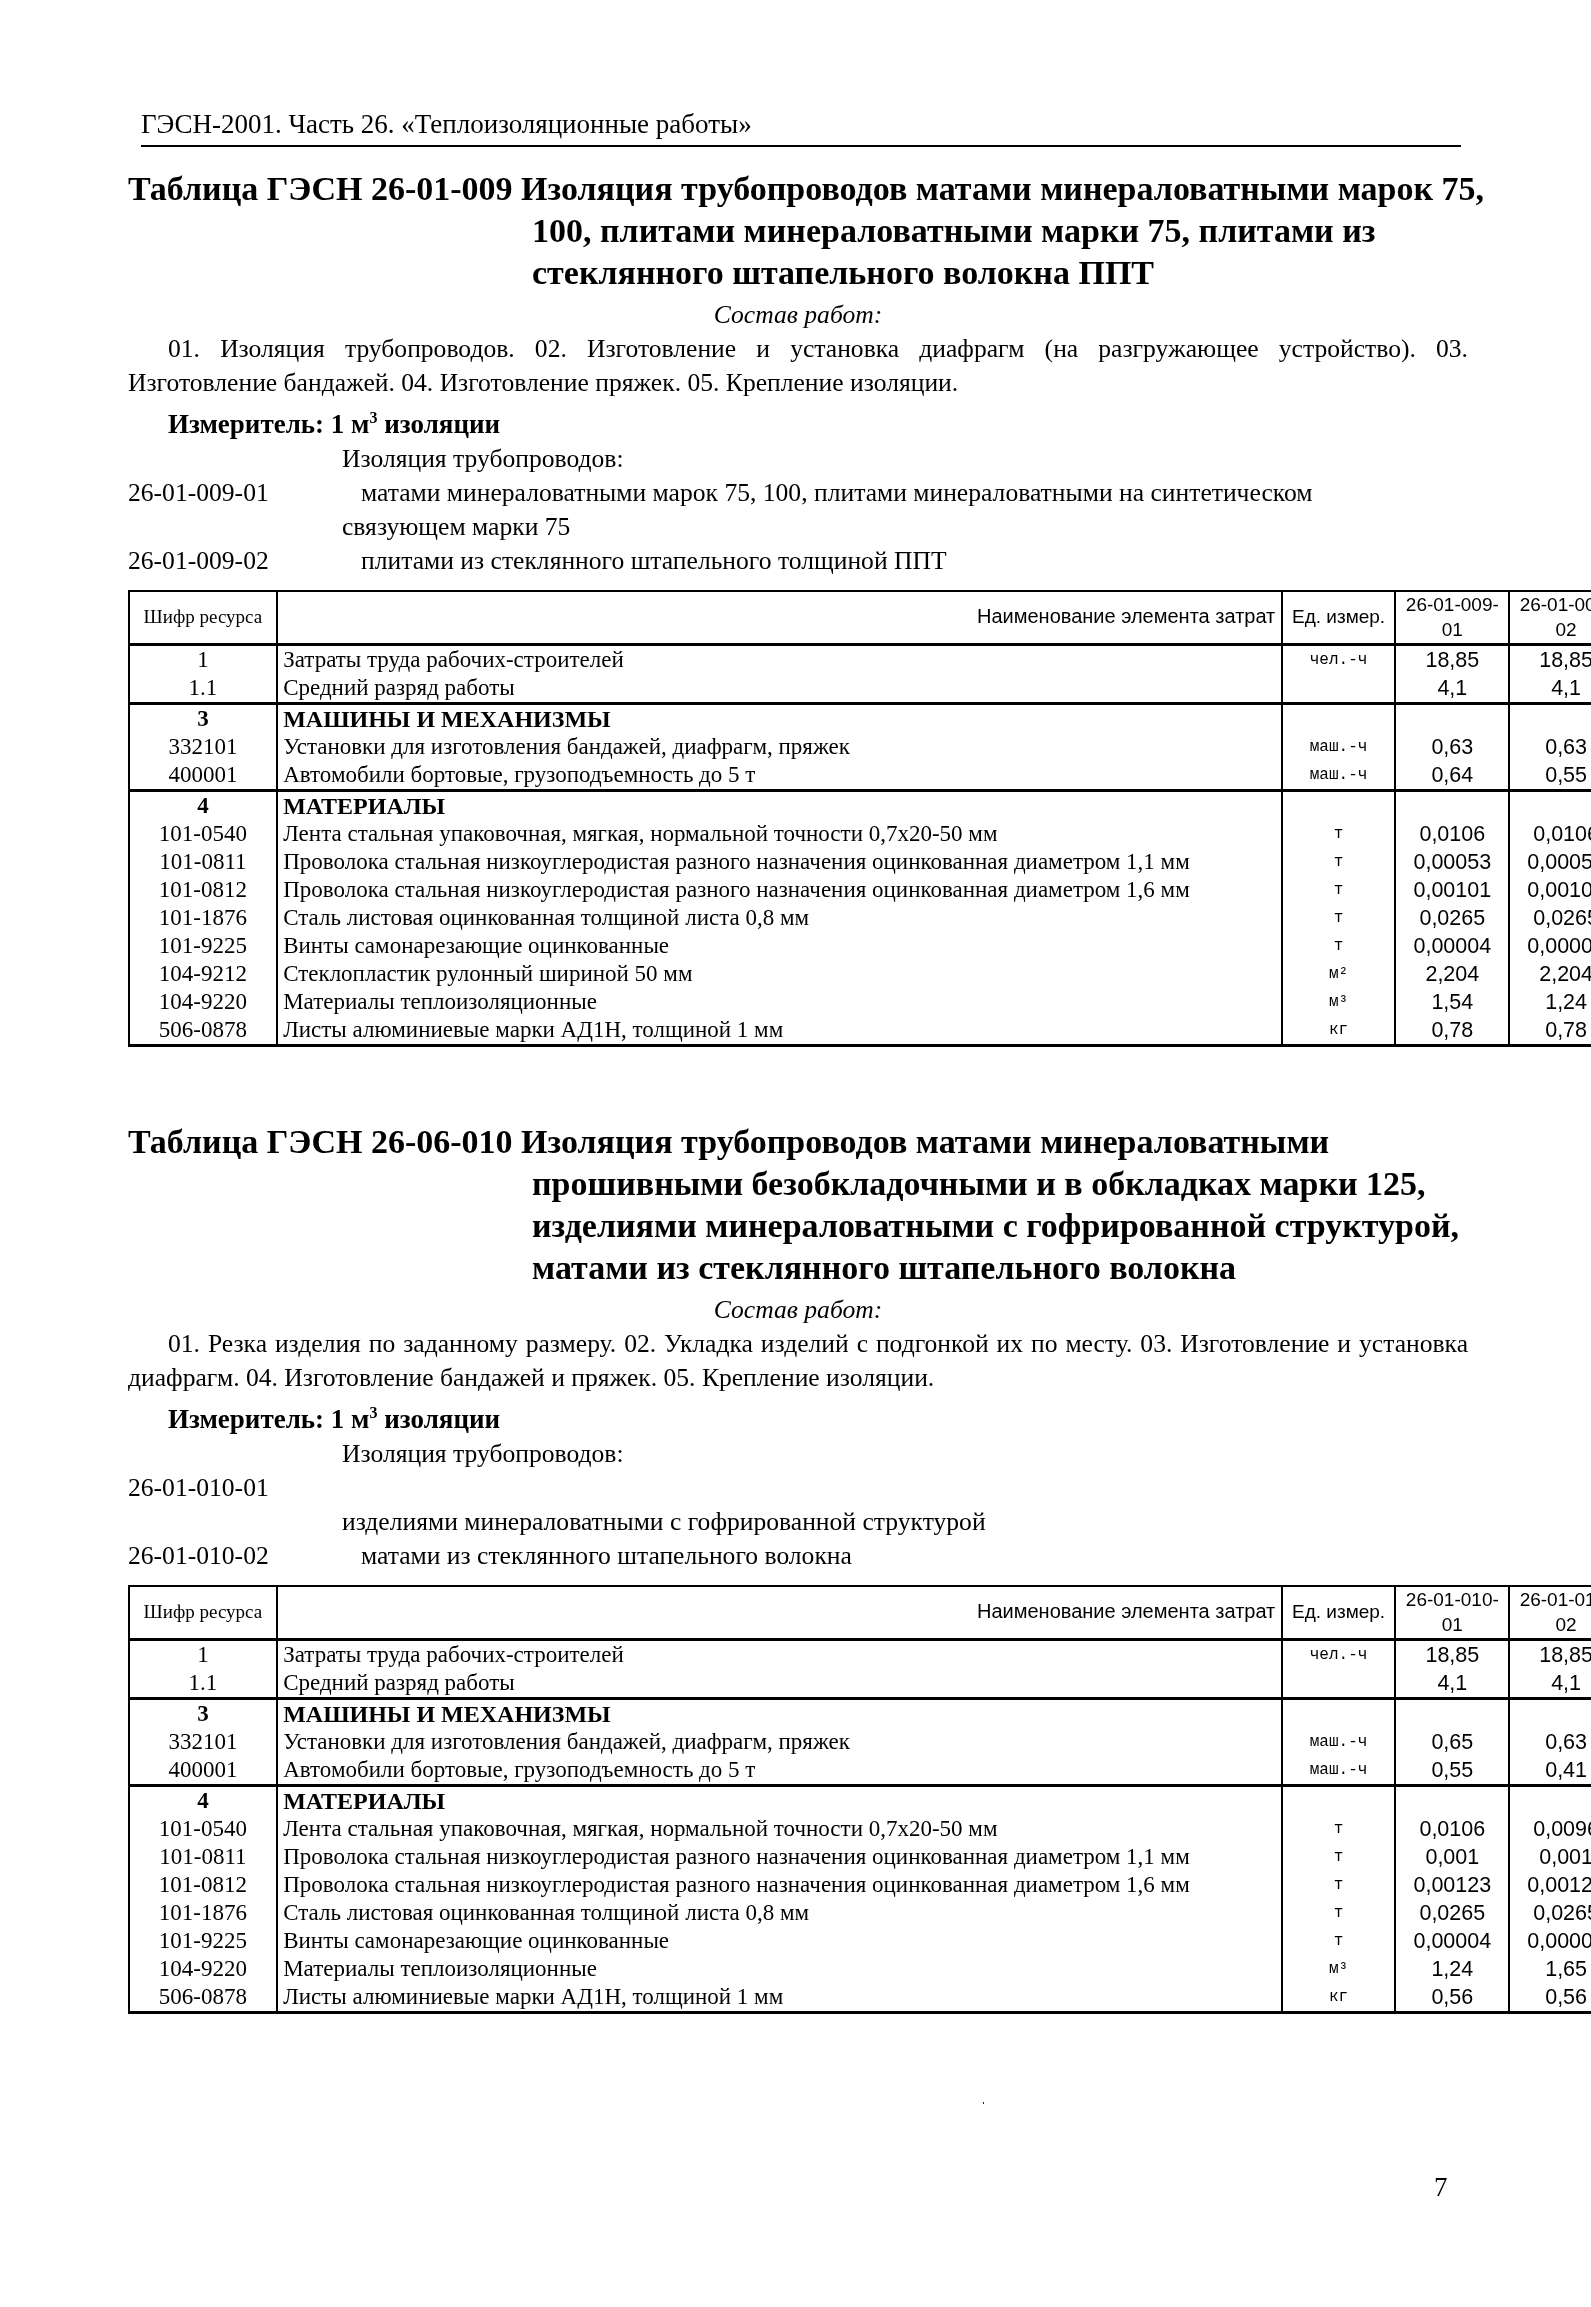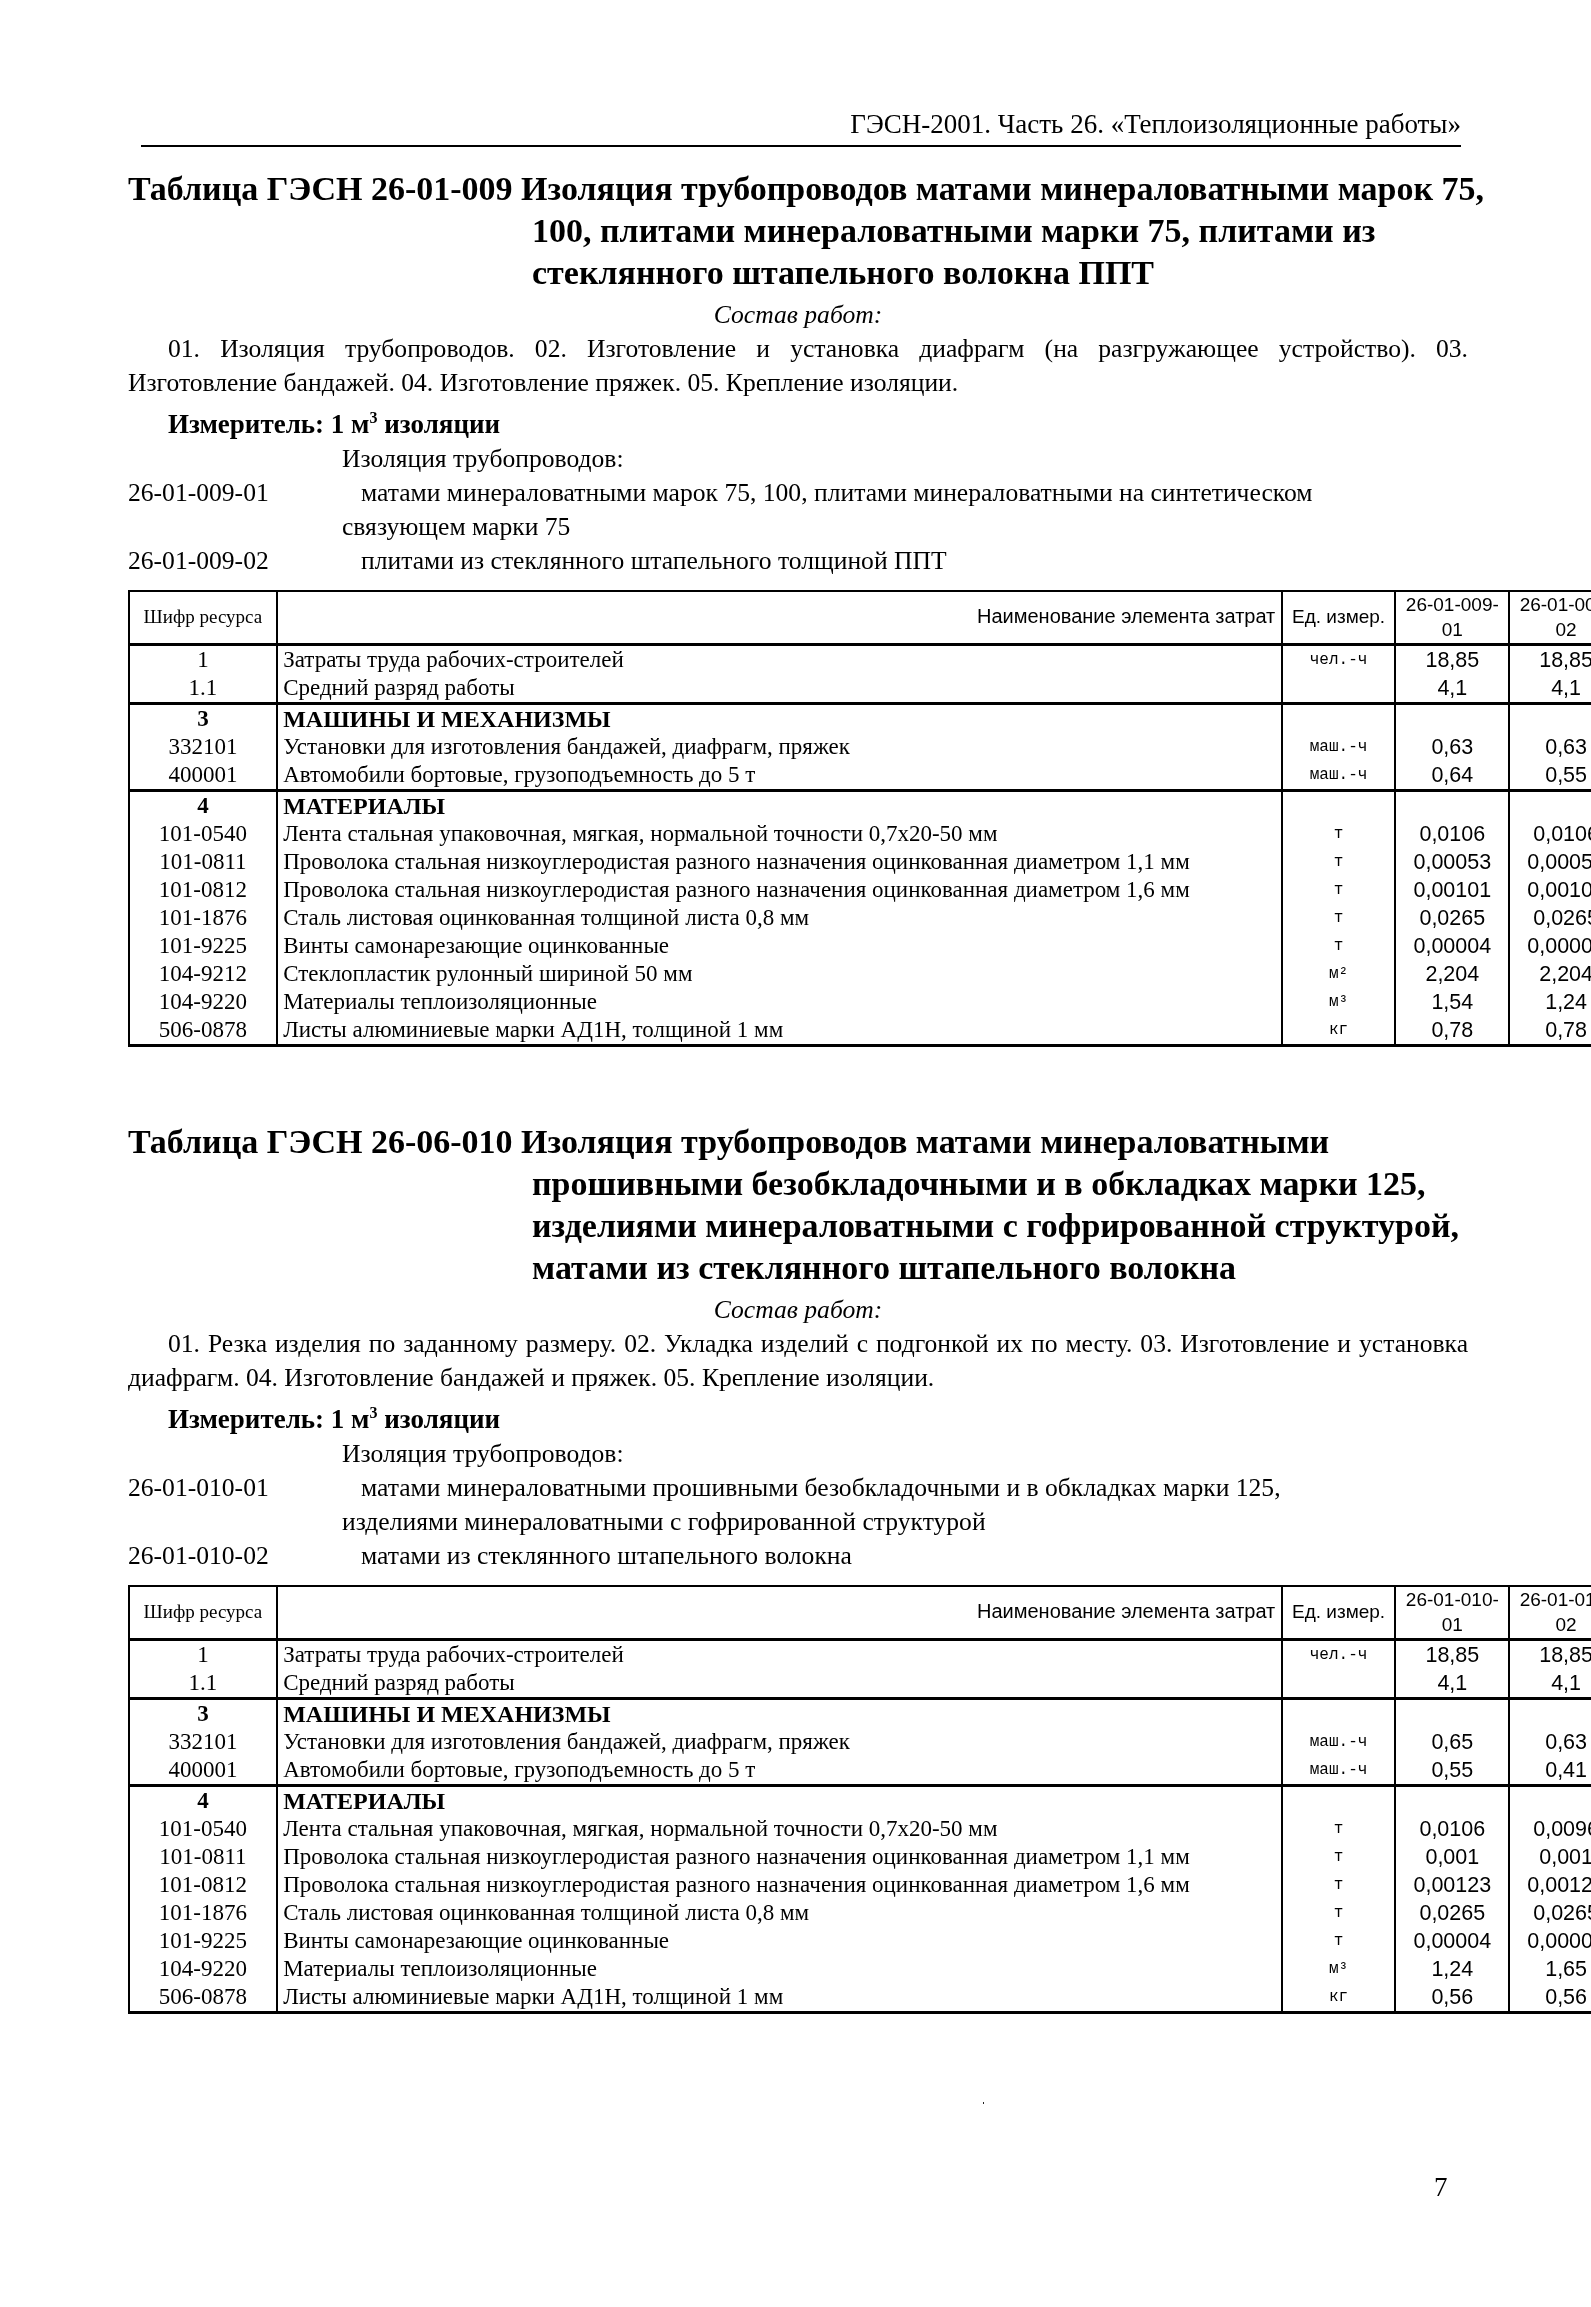--- a/index.html
+++ b/index.html
@@ -2,21 +2,21 @@
 <html style="font-size:10.8px"><head>
 <meta charset="utf-8">
 <style>
   html, body { margin: 0; padding: 0; background: #ffffff; }
   body {
     width: 1591px; height: 2307px; position: relative; overflow: hidden;
     font-family: "Liberation Serif", "DejaVu Serif", serif; color: #000;
   }
   .running-header {
     position: absolute; left: 141px; top: 108px; width: 1320px;
-    text-align: right; font-size: 27px; line-height: 32px;
+    text-align: left; font-size: 27px; line-height: 32px;
     padding-bottom: 5.4px; border-bottom: 2.7px solid #000;
   }
   .section { position: absolute; left: 128px; width: 1340px; }
   .sec1 { top: 168px; }
   .sec2 { top: 1121px; }
   .title-block { font-weight: bold; font-size: 34px; line-height: 42px; }
   .title-line0 { white-space: nowrap; }
   .title-cont { padding-left: 404px; white-space: nowrap; }
   .composition-label {
     text-align: center; font-style: italic; font-size: 25.6px; line-height: 35px;
@@ -202,21 +202,20 @@
       <div class="title-cont">прошивными безобкладочными и в обкладках марки 125,</div>
       <div class="title-cont">изделиями минераловатными с гофрированной структурой,</div>
       <div class="title-cont">матами из стеклянного штапельного волокна</div>
     </div>
     <div class="composition-label">Состав работ:</div>
     <div class="composition-text">01. Резка изделия по заданному размеру. 02. Укладка изделий с подгонкой их по месту. 03. Изготовление и установка диафрагм. 04. Изготовление бандажей и пряжек. 05. Крепление изоляции.</div>
     <div class="meter"><span>Измеритель: 1 м</span><sup>3</sup><span> изоляции</span></div>
     <div class="group-label">Изоляция трубопроводов:</div>
     <div class="norm-row">
       <div class="norm-code">26-01-010-01</div>
-      <div class="norm-desc">матами минераловатными прошивными безобкладочными и в обкладках марки 125,</div>
     </div>
     <div class="norm-desc-cont">изделиями минераловатными с гофрированной структурой</div>
     <div class="norm-row">
       <div class="norm-code">26-01-010-02</div>
       <div class="norm-desc">матами из стеклянного штапельного волокна</div>
     </div>
     <table class="cost">
       <thead>
         <tr>
           <th class="c-code">Шифр ресурса</th>

